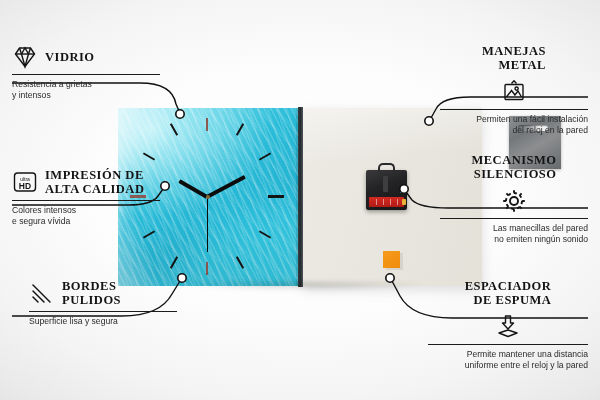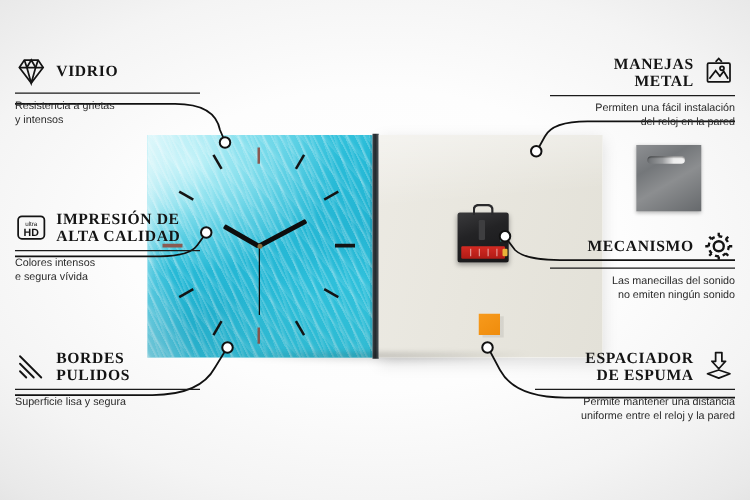--- a/index.html
+++ b/index.html
@@ -116,21 +116,21 @@
   #led { position:absolute; right:3px; top:20px; width:4px; height:3px; background:#35c0b0; }
   #foam {
     position: absolute; left: 80px; top: 143px; width: 17px; height: 17px;
     background: linear-gradient(145deg, #f79a1c 0%, #ef8c0c 100%);
     box-shadow: 3px 2px 0 rgba(0,0,0,.07);
   }
 
   
   .callout { position: absolute; }
   .callout .head { display: flex; align-items: center; gap: 7px; }
-  .callout.right .head { flex-direction: row; justify-content: flex-end; }
+  .callout.right .head { flex-direction: column; justify-content: flex-end; }
   .title {
     font-family: "Liberation Serif", serif;
     font-size: 12.5px; font-weight: bold; color: #141414;
     letter-spacing: .5px; line-height: 14px; text-transform: uppercase;
   }
   .callout.left .title { text-align: left; }
   .callout.right .title { text-align: right; }
   .rule { height: 1px; background: #1b1b1b; margin: 4px 0 4px 0; }
   .desc {
     font-family: Liberation Sans, sans-serif;
@@ -251,21 +251,21 @@
         <div>ALTA CALIDAD</div>
       </div>
     </div>
     <div class="rule"></div>
     <div class="desc">
       <div>Colores intensos</div>
       <div>e segura vívida</div>
     </div>
   </div>
 
-  <div class="callout left" style="left:12px; top:279px; width:148px;">
+  <div class="callout left" style="left:29px; top:279px; width:148px;">
     <div class="head">
       <span class="ico">
         <svg viewBox="0 0 26 26">
             <g stroke="#141414" stroke-width="1.5" stroke-linecap="round">
           <path d="M4 5 L21 22"></path>
               <path d="M4 11 L15 22"></path>
               <path d="M4 17 L9 22"></path>
         </g>
           </svg>
       </span>
@@ -298,40 +298,41 @@
           </svg>
       </span>
     </div>
     <div class="rule"></div>
     <div class="desc">
       <div>Permiten una fácil instalación</div>
       <div>del reloj en la pared</div>
     </div>
   </div>
 
-  <div class="callout right" style="left:440px; top:184px; width:148px;">
+  <div class="callout right" style="left:440px; top:153px; width:148px;">
     <div class="head">
       <div class="title" style="flex:1;">
         <div>MECANISMO</div>
+        <div>SILENCIOSO</div>
       </div>
       <span class="ico">
         <svg viewBox="0 0 26 26">
             <g fill="none" stroke="#141414" stroke-width="1.9">
           <circle cx="13" cy="13" r="4"></circle>
           <path d="M13 2.2 v2.6 M13 21.2 v2.6 M2.2 13 h2.6 M21.2 13 h2.6
                    M5.4 5.4 l1.9 1.9 M18.7 18.7 l1.9 1.9
                    M20.6 5.4 l-1.9 1.9 M7.3 18.7 l-1.9 1.9"></path>
           <circle cx="13" cy="13" r="8" stroke-dasharray="3.1 3.1"></circle>
         </g>
           </svg>
       </span>
     </div>
     <div class="rule"></div>
     <div class="desc">
-      <div>Las manecillas del sonido</div>
+      <div>Las manecillas del pared</div>
       <div>no emiten ningún sonido</div>
     </div>
   </div>
 
   <div class="callout right" style="left:428px; top:279px; width:160px;">
     <div class="head">
       <div class="title" style="flex:1;">
         <div>ESPACIADOR</div>
         <div>DE ESPUMA</div>
       </div>

